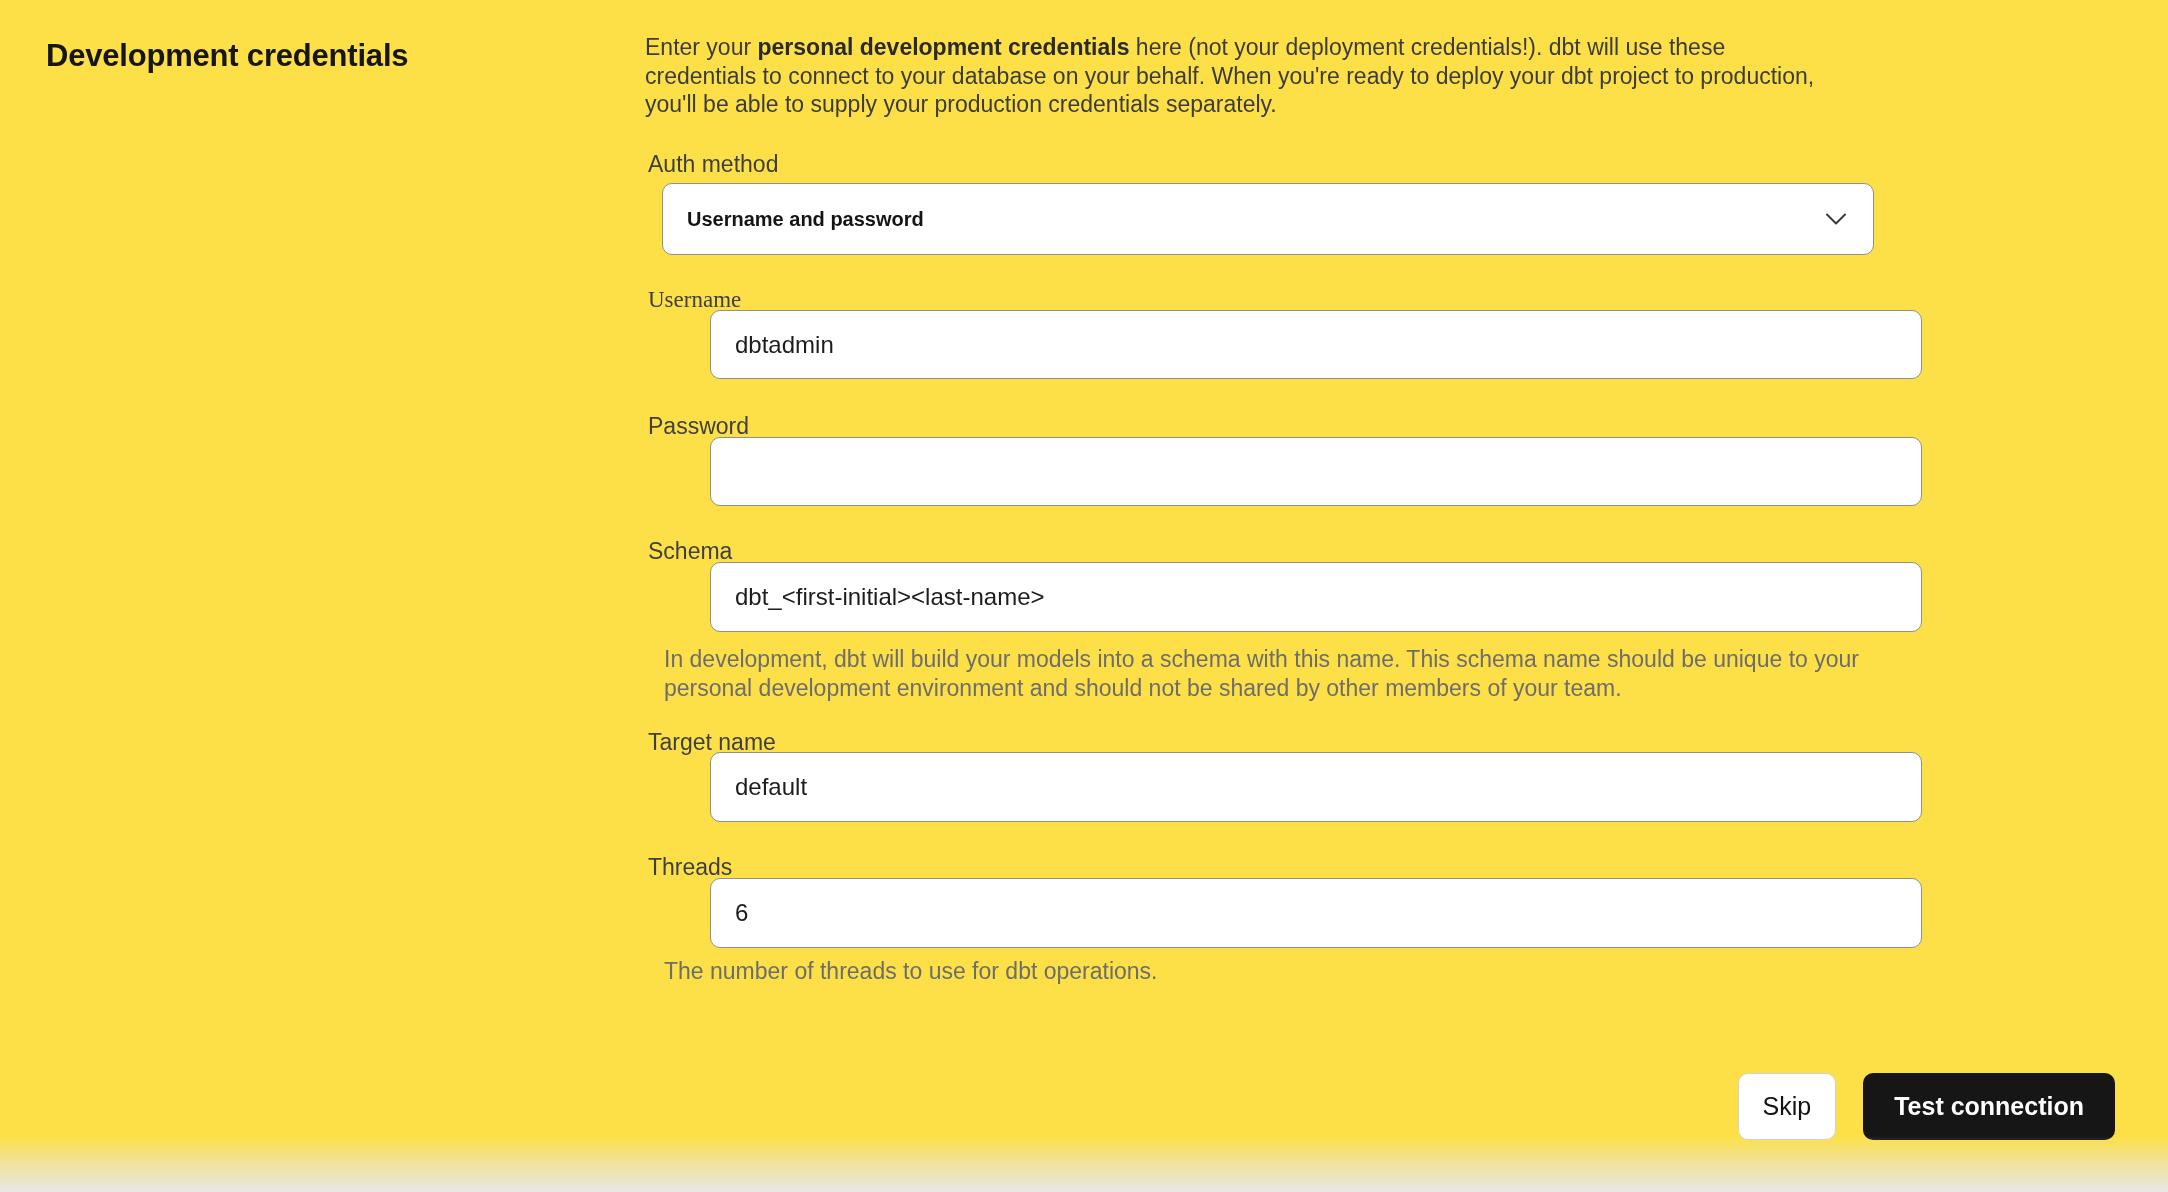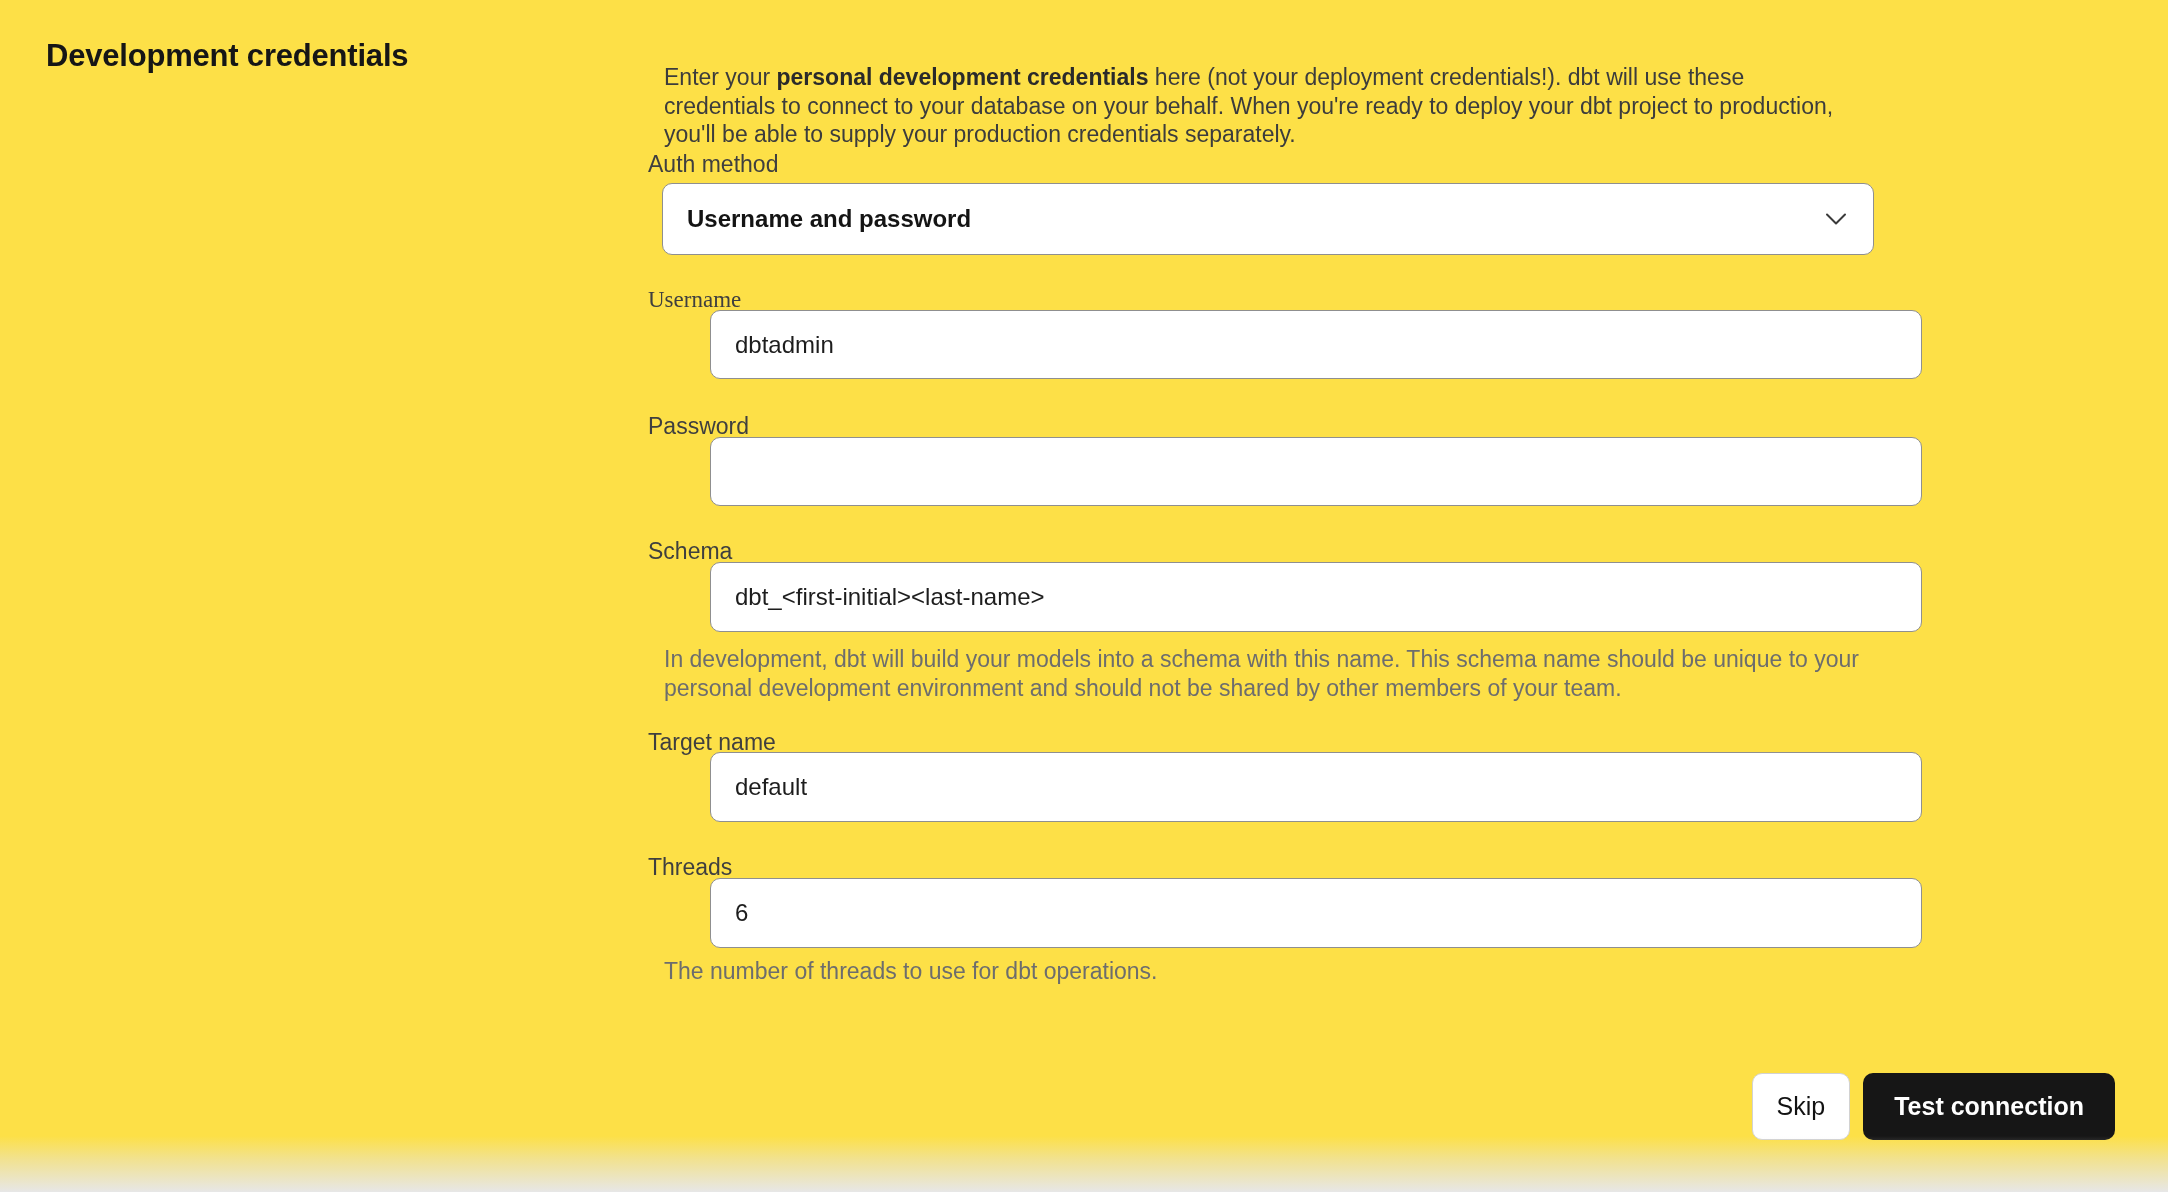--- a/index.html
+++ b/index.html
@@ -19,28 +19,27 @@
     position: absolute;
     left: 46px;
     top: 38px;
     font-size: 31px;
     font-weight: 700;
     color: #161616;
     letter-spacing: -0.2px;
   }
   .description {
     position: absolute;
-    left: 664px;
+    left: 645px;
     top: 33px;
     width: 1170px;
     font-size: 23px;
     line-height: 28.5px;
     color: #3c3c3c;
     white-space: pre-wrap;
-    margin-top: 30px;
   }
   .description b { color: #2a2a2a; }
   .field-label {
     position: absolute;
     left: 648px;
     font-size: 23px;
     line-height: 28px;
     color: #3f3f3f;
   }
   .input-box {
@@ -64,39 +63,39 @@
     border: 1.5px solid #8f8f8f;
     border-radius: 10px;
     background: #ffffff;
     display: flex;
     align-items: center;
     justify-content: space-between;
     padding: 0 26px 0 24px;
     cursor: pointer;
   }
   .select-value {
-    font-size: 24px;
+    font-size: 20px;
     font-weight: 600;
     color: #141414;
   }
   .chevron { display: inline-flex; align-items: center; }
   .help-text {
     position: absolute;
     left: 664px;
     width: 1200px;
     font-size: 23px;
     line-height: 29px;
     color: #6d6d6d;
   }
   .footer-buttons {
     position: absolute;
     top: 1073px;
     right: 53px;
     display: flex;
-    gap: 13px;
+    gap: 27px;
     align-items: center;
   }
   .btn {
     height: 67px;
     border-radius: 10px;
     font-family: "Liberation Sans", "DejaVu Sans", sans-serif;
     font-size: 25px;
     display: inline-flex;
     align-items: center;
     justify-content: center;

